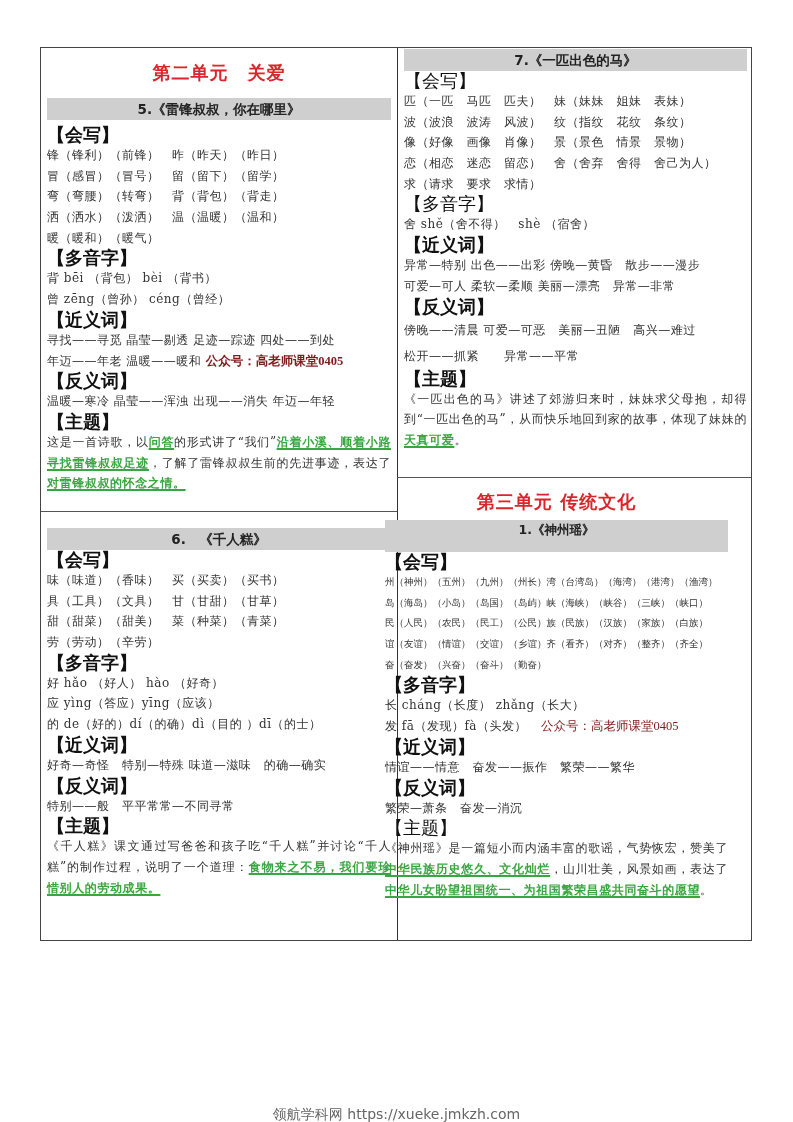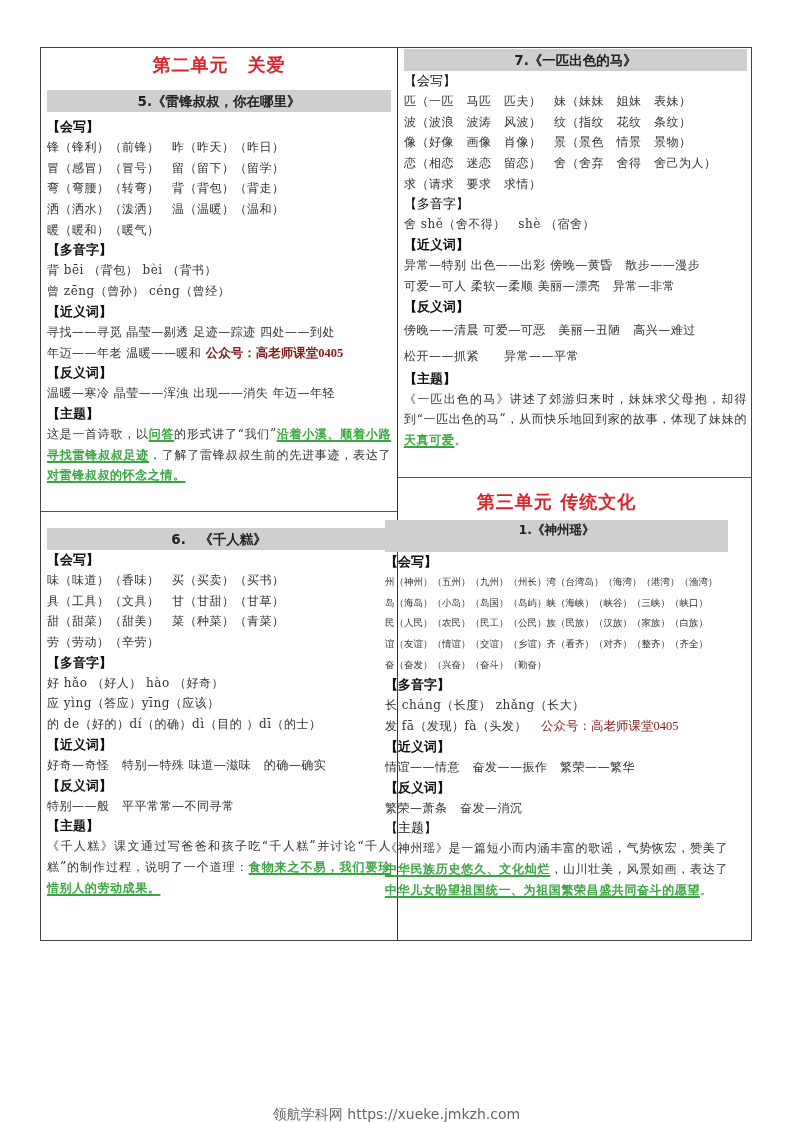--- a/index.html
+++ b/index.html
@@ -8,21 +8,21 @@
   .frame{position:absolute;left:40px;top:47px;width:712px;height:894px;
          border:1.5px solid #444;box-sizing:border-box;}
   .vdiv{position:absolute;left:356px;top:0;bottom:0;border-left:1.5px solid #333;}
   .hdiv-l{position:absolute;left:0;width:356px;top:463px;border-top:1.5px solid #555;}
   .hdiv-r{position:absolute;left:356px;right:0;top:429px;border-top:1.5px solid #555;}
   .panel{position:absolute;box-sizing:border-box;padding:0 6px;}
   .unit-title{text-align:center;color:#d8262b;font-family:"DejaVu Sans","Liberation Sans",sans-serif;
               font-weight:bold;font-size:18px;letter-spacing:1px;}
   .lesson-bar{background:#cfcfcf;text-align:center;font-family:"DejaVu Sans","Liberation Sans",sans-serif;
               font-weight:bold;font-size:13.5px;height:22px;line-height:22px;color:#222;}
-  .sec{font-family:Liberation Sans, sans-serif;font-weight:bold;font-size:13px;
+  .sec{font-family:Liberation Sans, sans-serif;font-weight:bold;font-size:18px;
        height:20px;line-height:20px;color:#111;}
   .sec.light{font-weight:normal;}
   .line{font-size:12px;height:20.7px;line-height:20.7px;white-space:nowrap;letter-spacing:0.5px;color:#333;}
   .line.small{font-family:"DejaVu Sans","Liberation Sans",sans-serif;font-size:9.5px;letter-spacing:0;height:20.7px;}
   .wm{font-family:Liberation Serif, serif;font-weight:bold;font-size:12.5px;color:#7f1d1d;letter-spacing:0;}
   .wm.n{font-weight:normal;}
   .para{font-size:12px;line-height:20.7px;letter-spacing:0.6px;color:#333;text-align:justify;}
   .hl{color:#3aa641;font-weight:bold;font-family:"DejaVu Sans","Liberation Sans",sans-serif;
       text-decoration:underline;text-decoration-thickness:2px;text-underline-offset:2px;}
   .footer{position:absolute;left:0;width:793px;top:1071px;text-align:center;
@@ -31,21 +31,21 @@
 </style>
 </head>
 <body>
 
 <div class="frame">
   <div class="vdiv"></div>
   <div class="hdiv-l"></div>
   <div class="hdiv-r"></div>
 
   <div class="panel" style="left:0;top:0;width:356px;">
-    <div class="unit-title" style="margin-top:4px;height:26px;line-height:26px;">第二单元　关爱</div>
+    <div class="unit-title" style="margin-top:12px;height:26px;line-height:26px;">第二单元　关爱</div>
     <div class="lesson-bar" style="margin-top:12px;">5.《雷锋叔叔，你在哪里》</div>
     <div class="sec" style="margin-top:5px;">【会写】</div>
     <div class="line">锋（锋利）（前锋）　昨（昨天）（昨日）</div>
     <div class="line">冒（感冒）（冒号）　留（留下）（留学）</div>
     <div class="line">弯（弯腰）（转弯）　背（背包）（背走）</div>
     <div class="line">洒（洒水）（泼洒）　温（温暖）（温和）</div>
     <div class="line">暖（暖和）（暖气）</div>
     <div class="sec">【多音字】</div>
     <div class="line">背 bēi （背包） bèi （背书）</div>
     <div class="line">曾 zēng（曾孙） céng（曾经）</div>

